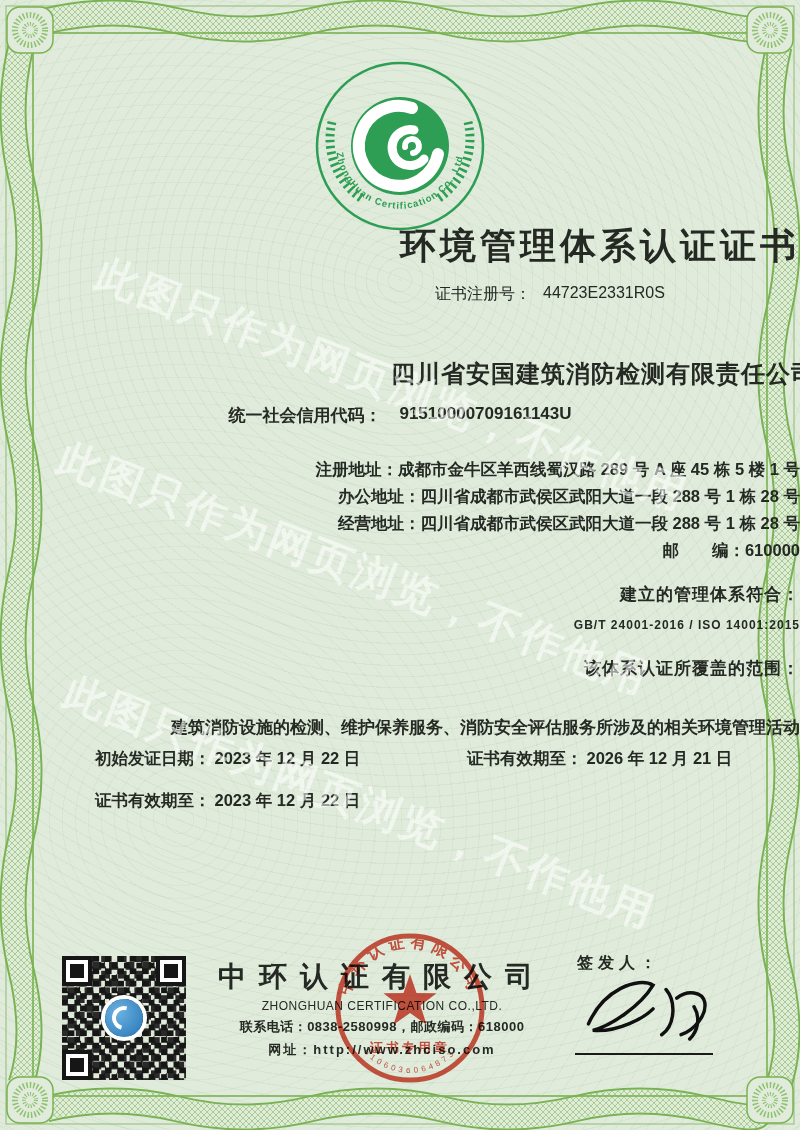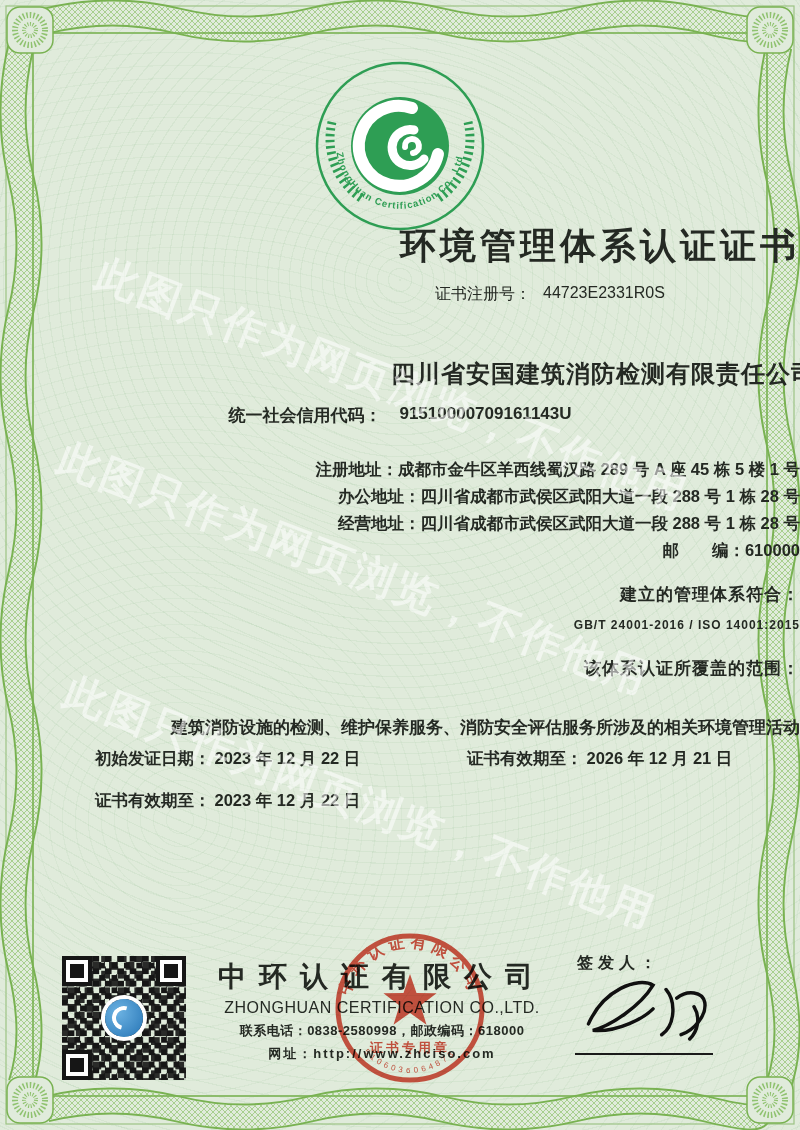--- a/index.html
+++ b/index.html
@@ -45,21 +45,21 @@
         repeating-conic-gradient(rgba(22,22,22,.9) 0% 25%, transparent 0% 50%) 6px 6px/16.6px 16.6px;}
   .qr .f{position:absolute;width:22px;height:22px;border:4px solid #161616;background:#fff;}
   .qr .f::after{content:"";position:absolute;inset:4px;background:#161616;}
   .f-tl{left:0;top:0;} .f-tr{right:0;top:0;} .f-bl{left:0;bottom:0;}
   .qr-logo{position:absolute;left:50%;top:50%;width:38px;height:38px;margin:-19px 0 0 -19px;border-radius:50%;
       background:radial-gradient(circle at 35% 35%, #6cb2e2, var(--qr_blue));box-shadow:0 0 0 4px #fff;}
   .qr-logo::after{content:"";position:absolute;inset:7px;border:4px solid transparent;
       border-top-color:#fff;border-left-color:#fff;border-radius:50%;transform:rotate(-30deg);}
   .issuer{left:193px;top:958px;width:378px;text-align:center;}
   .issuer .cn{font-size:28px;font-weight:700;letter-spacing:13px;white-space:nowrap;}
-  .issuer .en{font-size:16px;letter-spacing:.5px;margin-top:3px;}
+  .issuer .en{font-size:12px;letter-spacing:.5px;margin-top:3px;}
   .issuer .ln{font-size:13px;font-weight:700;letter-spacing:.5px;margin-top:5px;white-space:nowrap;}
   .issuer .web{letter-spacing:2px;}
   .signer{left:577px;top:953px;font-size:16px;font-weight:700;letter-spacing:5px;}
   .signature{left:582px;top:972px;}
   .sigline{left:575px;top:1053px;width:138px;height:2px;background:#1a1a1a;}
   .seal{left:332px;top:930px;opacity:.88;mix-blend-mode:multiply;z-index:5;}
   .logo{left:315px;top:60px;}
 </style>
 </head>
 <body>

